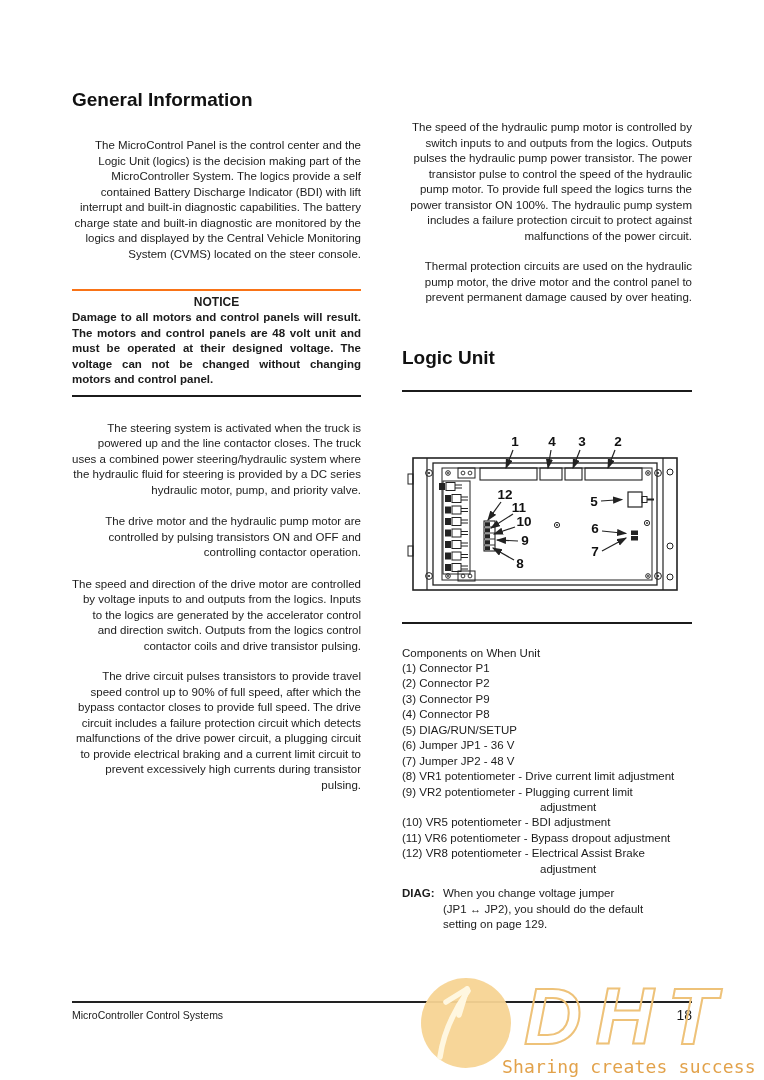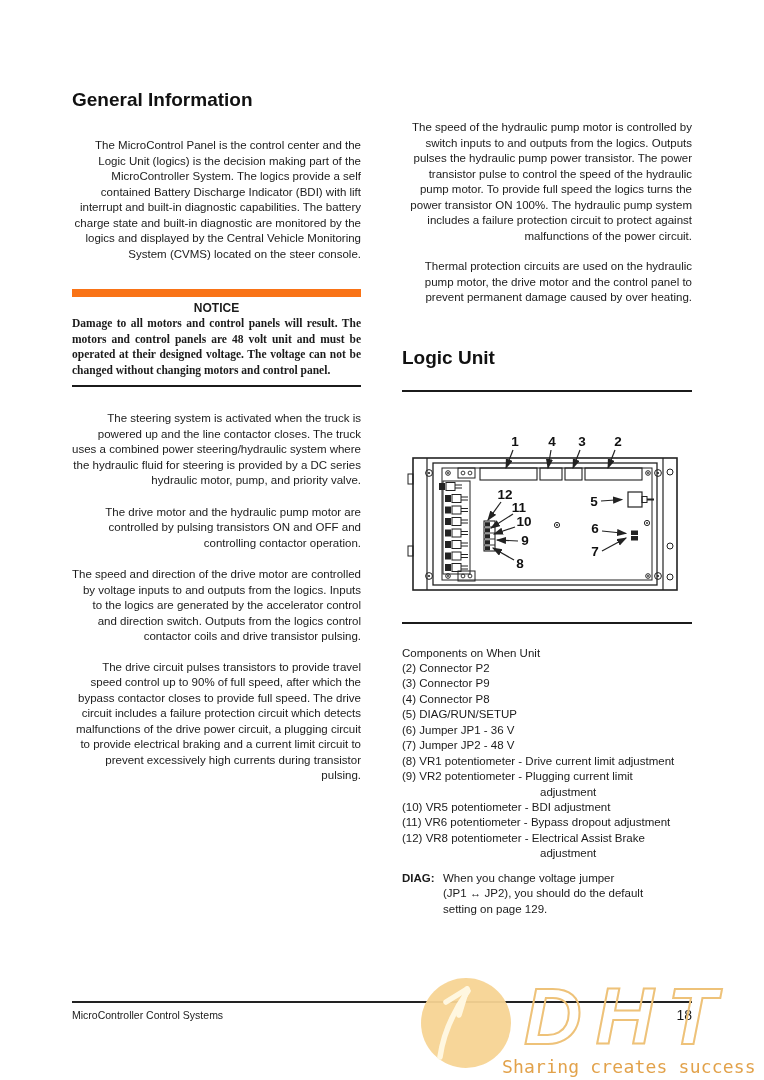--- a/index.html
+++ b/index.html
@@ -23,31 +23,30 @@
   }
   .col p {
     font-size:11.5px; line-height:15.5px;
     margin:15px 0 0 0; text-align:right;
   }
   .col p.first { margin-top:26px; }
   .col p.gap24 { margin-top:24px; }
   .col p.gap16 { margin-top:16px; }
   .notice {
     margin-top:27px;
-    border-top:8px solid #f97316;
+    border-top:2px solid #f97316;
     border-bottom:2px solid #1b1b1b;
     padding:3px 0 7px 0;
   }
   .notice-title {
     text-align:center; font-weight:bold; font-size:12px; line-height:16px;
   }
   .notice-body {
     font-weight:bold; font-size:11.5px; line-height:15.5px;
     text-align:justify;
-    font-family:Liberation Serif, serif;
   }
   h1.sec2 { margin-top:40px; }
   hr.rule {
     border:none; border-top:2px solid #1b1b1b;
     margin:20px 0 0 0;
   }
   hr.rule.below-diagram { margin-top:4px; }
   svg.diagram { display:block; margin-top:34px; }
   .components { margin-top:22px; font-size:11.5px; line-height:15.45px; }
   .components div { white-space:nowrap; }
@@ -256,20 +255,21 @@
         <circle class="dln" cx="155" cy="99" r="2.6" stroke-width="1"></circle>
         <circle class="dfill" cx="155" cy="99" r="0.9"></circle>
         <circle class="dln" cx="245" cy="97" r="2.6" stroke-width="1"></circle>
         <circle class="dfill" cx="245" cy="97" r="0.9"></circle>
       </svg>
 
       <hr class="rule below-diagram">
 
       <div class="components">
         <div>Components on When Unit</div>
+        <div>(1) Connector P1</div>
         <div>(2) Connector P2</div>
         <div>(3) Connector P9</div>
         <div>(4) Connector P8</div>
         <div>(5) DIAG/RUN/SETUP</div>
         <div>(6) Jumper JP1 - 36 V</div>
         <div>(7) Jumper JP2 - 48 V</div>
         <div>(8) VR1 potentiometer - Drive current limit adjustment</div>
         <div>(9) VR2 potentiometer - Plugging current limit</div>
         <div class="wrapline">adjustment</div>
         <div>(10) VR5 potentiometer - BDI adjustment</div>

